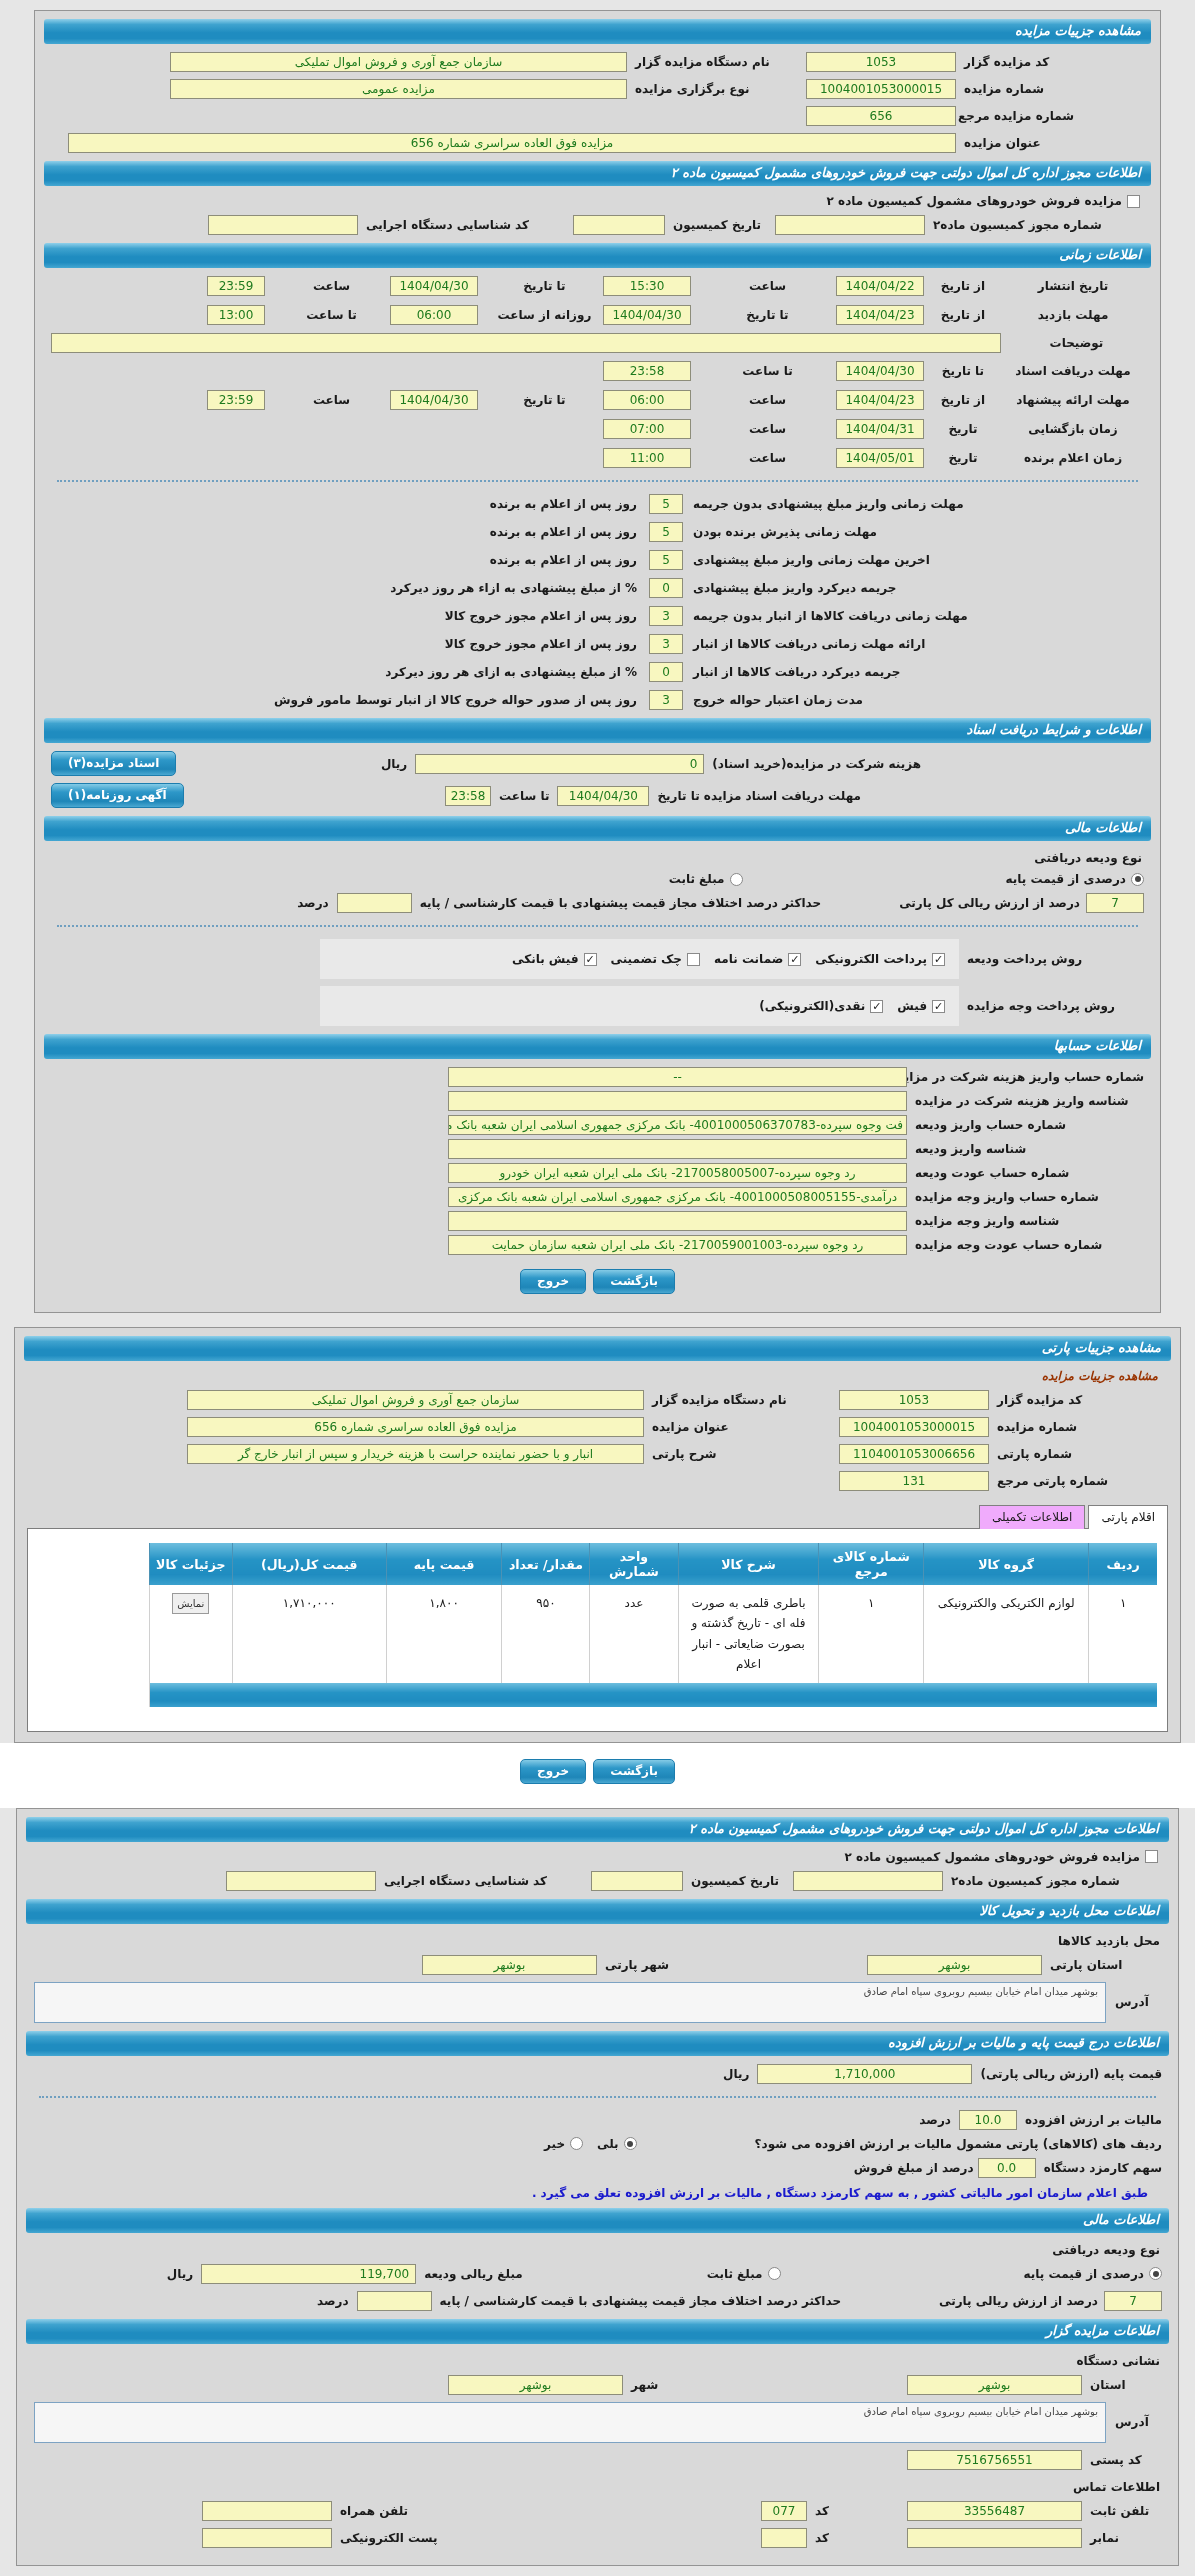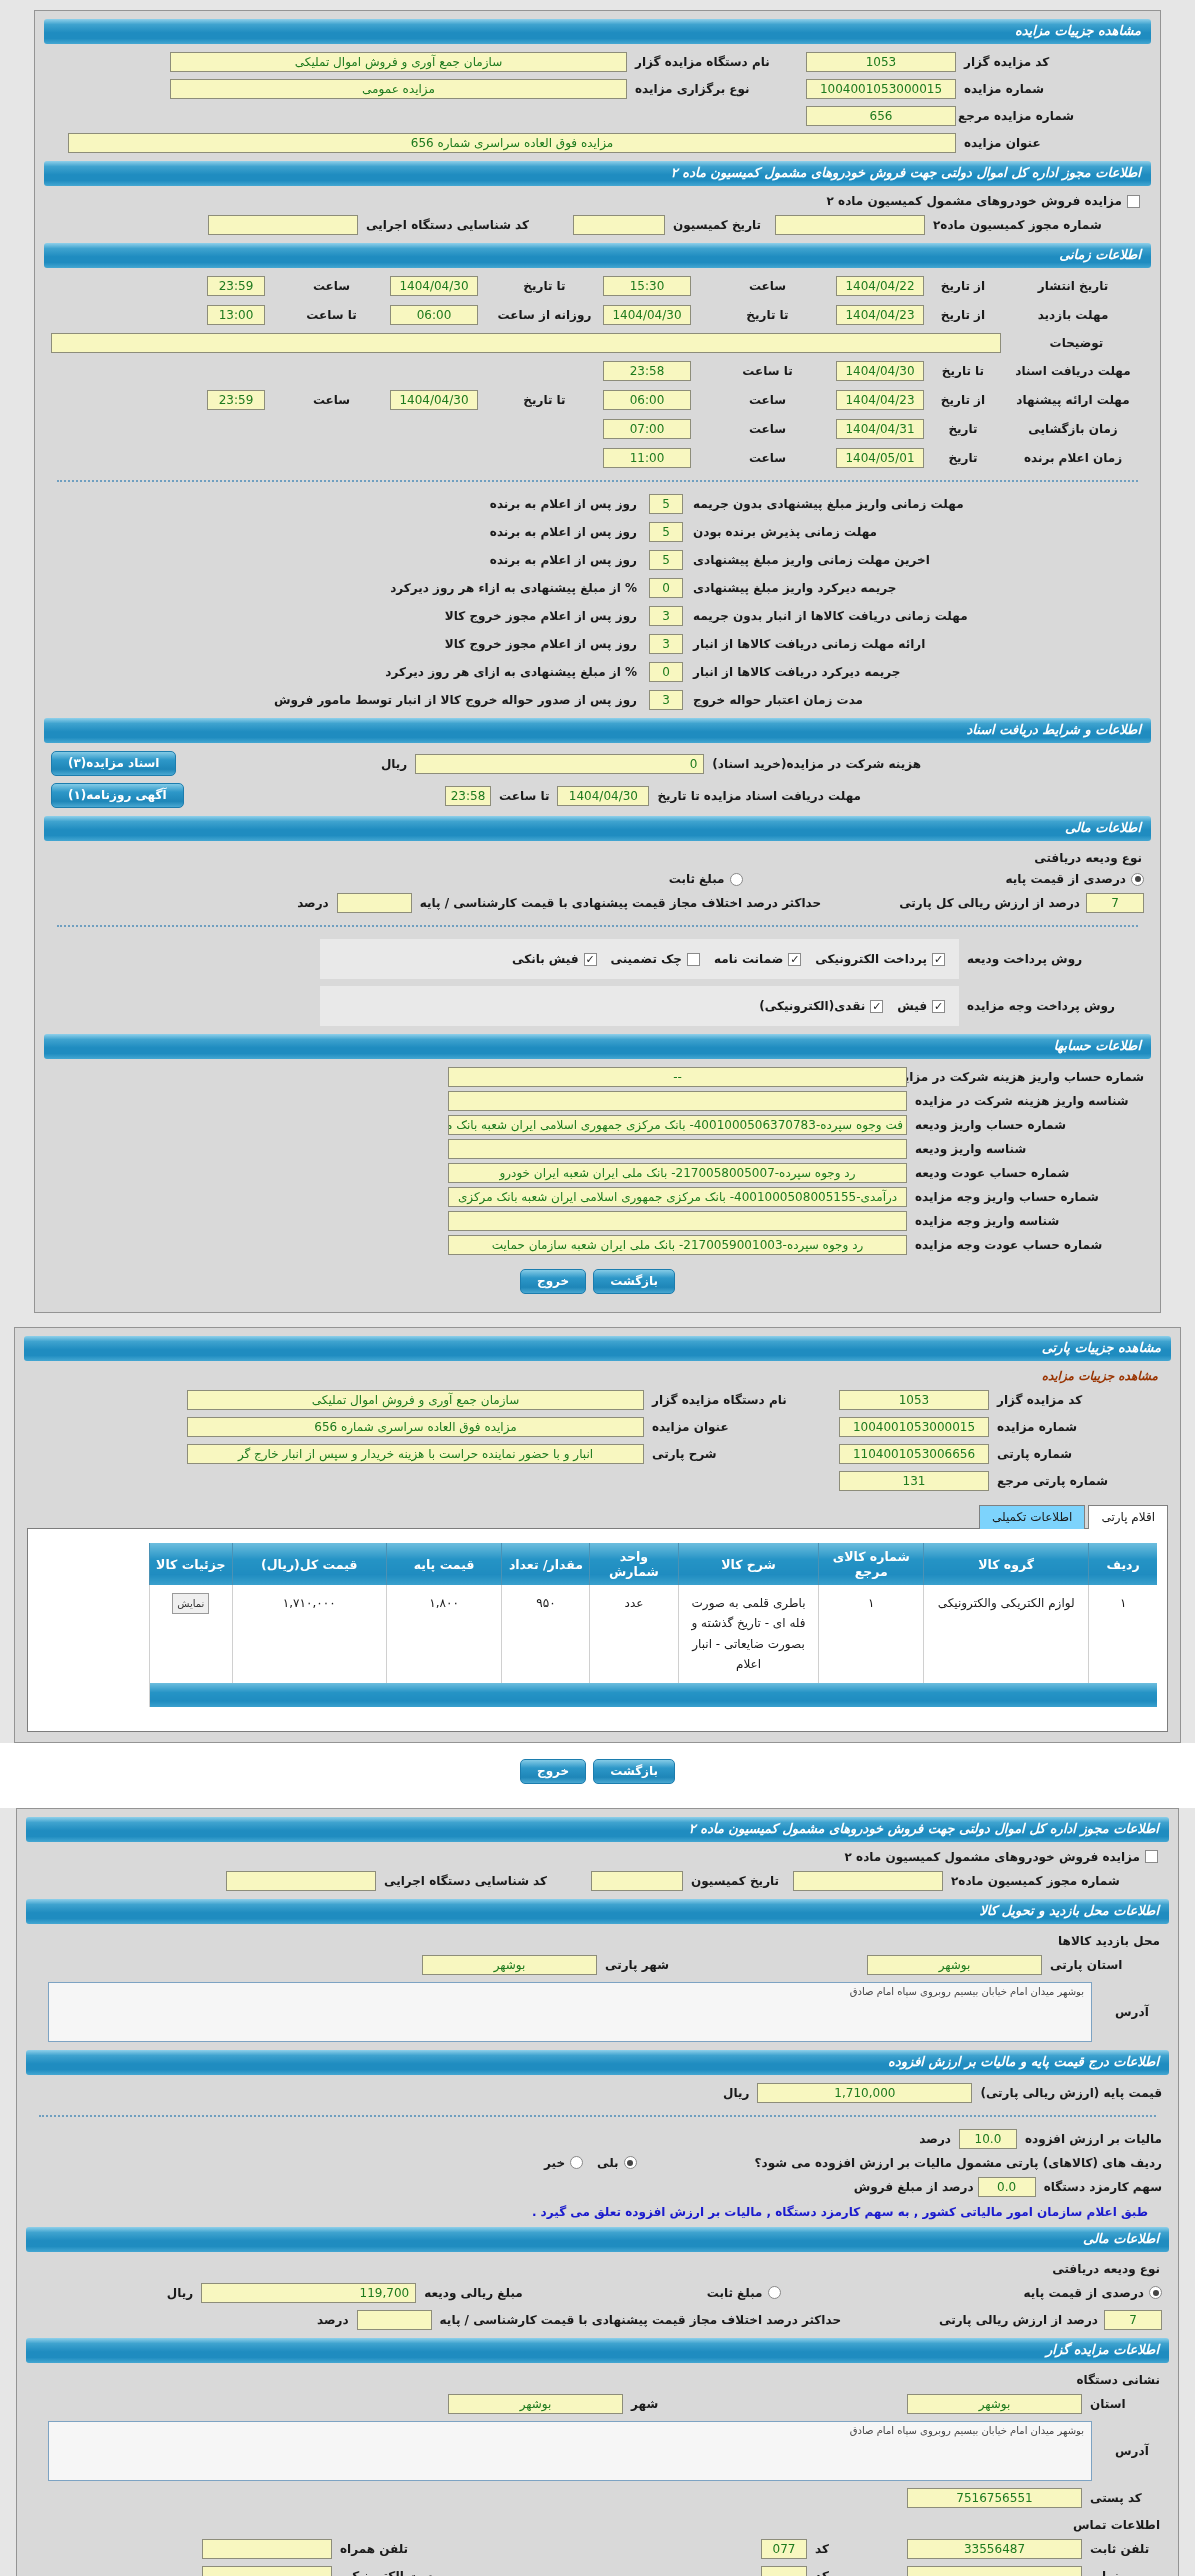--- a/index.html
+++ b/index.html
@@ -39,33 +39,33 @@
   .btn { display:inline-block; border:1px solid #1c7dae; border-radius:5px; color:#fff; font-weight:bold;
          font-size:12px; padding:4px 16px 5px 16px; cursor:pointer; text-align:center;
          background:linear-gradient(to bottom,#84cbe6 0%,#2d97c8 35%,#1e86b8 75%,#4aa8d2 100%); }
   .btnrow { display:flex; justify-content:center; gap:7px; margin:14px 0 8px 0; }
   .greybox { background:#e9e9e9; display:flex; align-items:center; padding:10px 14px; min-height:40px; }
   .al { width:237px; text-align:left; font-weight:bold; white-space:nowrap; padding-left:8px; }
   .arow { display:flex; align-items:center; margin:4px 16px; }
   .subtitle { color:#993300; font-style:italic; font-weight:bold; margin:6px 22px 2px; }
   .tabs { display:flex; margin:14px 12px -1px 0; position:relative; }
   .tab { padding:4px 12px 5px; border:1px solid #808080; border-bottom:none; font-size:12px;
-         background:#7dd3fc; margin-left:3px; cursor:pointer; }
+         background:#f0abfc; margin-left:3px; cursor:pointer; }
   .tab.active { background:#fff; font-weight:normal; position:relative; z-index:2; }
   .tbl-wrap { background:#fff; border:1px solid #7d7d7d; margin:0 12px; padding:14px 8px 24px 8px; }
   table.items { border-collapse:collapse; width:1008px; margin-right:2px; }
   table.items th { background:linear-gradient(to bottom,#6dbede 0%,#2593c5 40%,#1f8cc0 75%,#3aa0cd 100%);
          color:#fff; font-weight:bold; font-size:12.5px; padding:6px 4px; border-left:1px solid #4b92b5; }
   table.items td { border-left:1px solid #d0d0d0; padding:8px 4px; vertical-align:top; text-align:center;
          line-height:1.7; background:#fff; }
   table.items .tfootbar td { background:linear-gradient(to bottom,#6dbede 0%,#2593c5 40%,#1f8cc0 75%,#3aa0cd 100%);
          height:24px; padding:0; }
   .mini { display:inline-block; border:1px solid #9a9a9a; background:#efefef; font-size:10px;
           padding:1px 4px; color:#333; cursor:pointer; }
-  .addr { background:#f6f6f6; border:1px solid #7da3c3; height:60px; margin:0 15px; flex:1;
+  .addr { background:#f6f6f6; border:1px solid #7da3c3; height:41px; margin:0 1px; flex:1;
           font-size:10px; color:#444; padding:3px 7px; text-align:right; }
   .note { color:#1a1acd; font-weight:bold; margin:8px 30px; }
   .standalone { font-weight:bold; margin:10px 18px 2px; }
   .white-band { background:#ffffff; padding:16px 0 24px 0; margin-top:0; }
   .sp { flex:0 0 auto; }
 </style>
 </head>
 <body>
 
 <div class="page">

